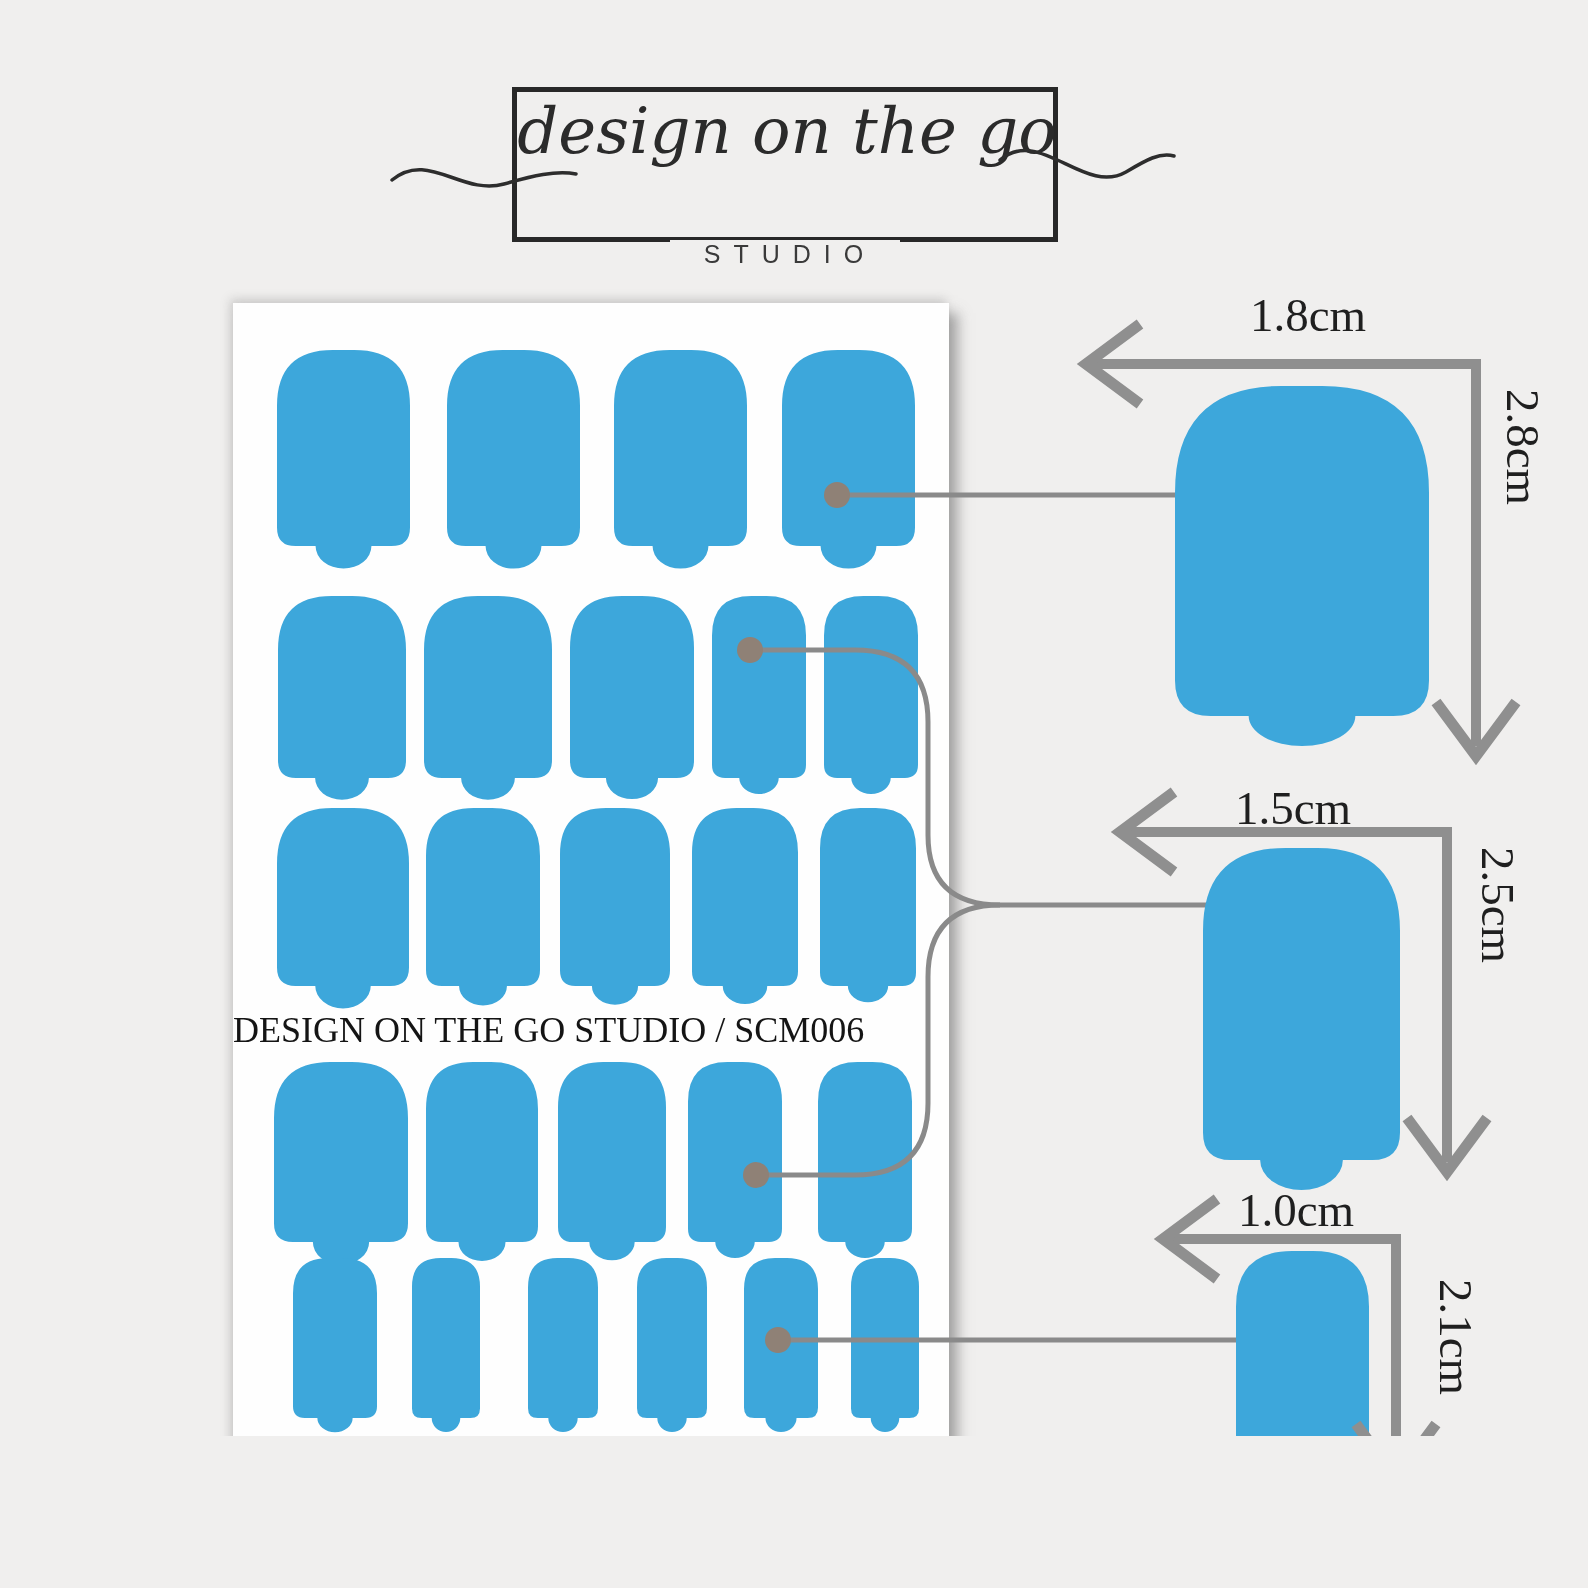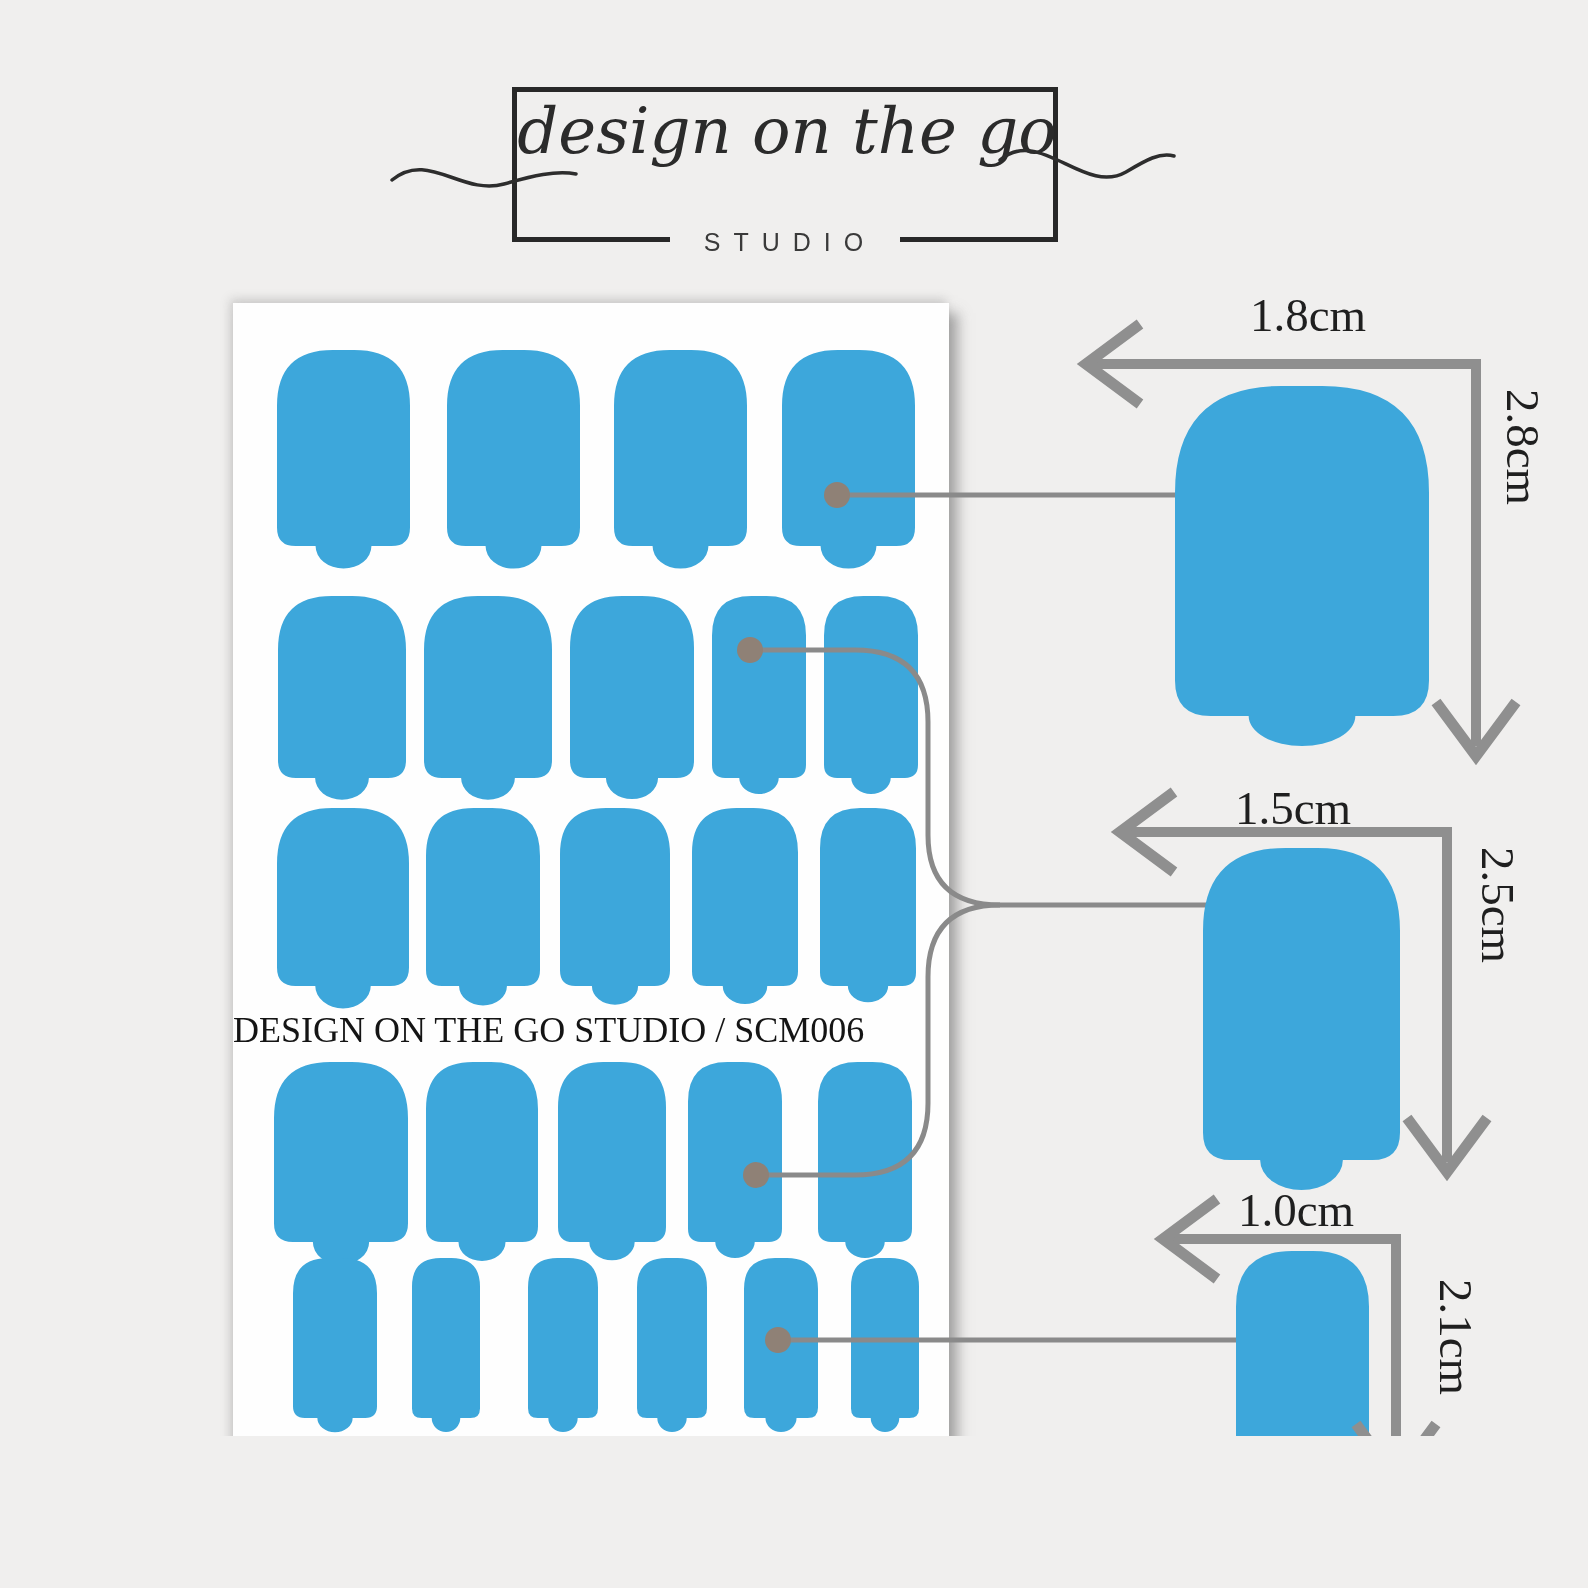--- a/index.html
+++ b/index.html
@@ -18,21 +18,21 @@
     text-align: center; white-space: nowrap;
     font-family: "DejaVu Serif", serif; font-style: italic;
     font-size: 64px; color: #2b2b2b;
   }
   .logo-studio {
     position: absolute; left: 512px; top: 228px; width: 546px; text-align: center;
   }
   .logo-studio span {
     display: inline-block; background: #f0efee; padding: 0 24px 0 34px;
     font-family: "Liberation Sans", sans-serif; font-size: 25px;
-    letter-spacing: 13px; color: #3a3a3a; line-height: 28px;
+    letter-spacing: 13px; color: #3a3a3a; line-height: 28px; margin-top: 12px;
   }
   
   .sheet {
     position: absolute; left: 233px; top: 303px; width: 716px; height: 1157px;
     background: #fefefe;
     box-shadow: 9px 10px 12px rgba(105,105,105,.55), -3px -4px 9px rgba(125,125,125,.3);
   }
   .sheet-label {
     position: absolute; left: 0; top: 706px; width: 100%;
     text-align: left; white-space: nowrap;

